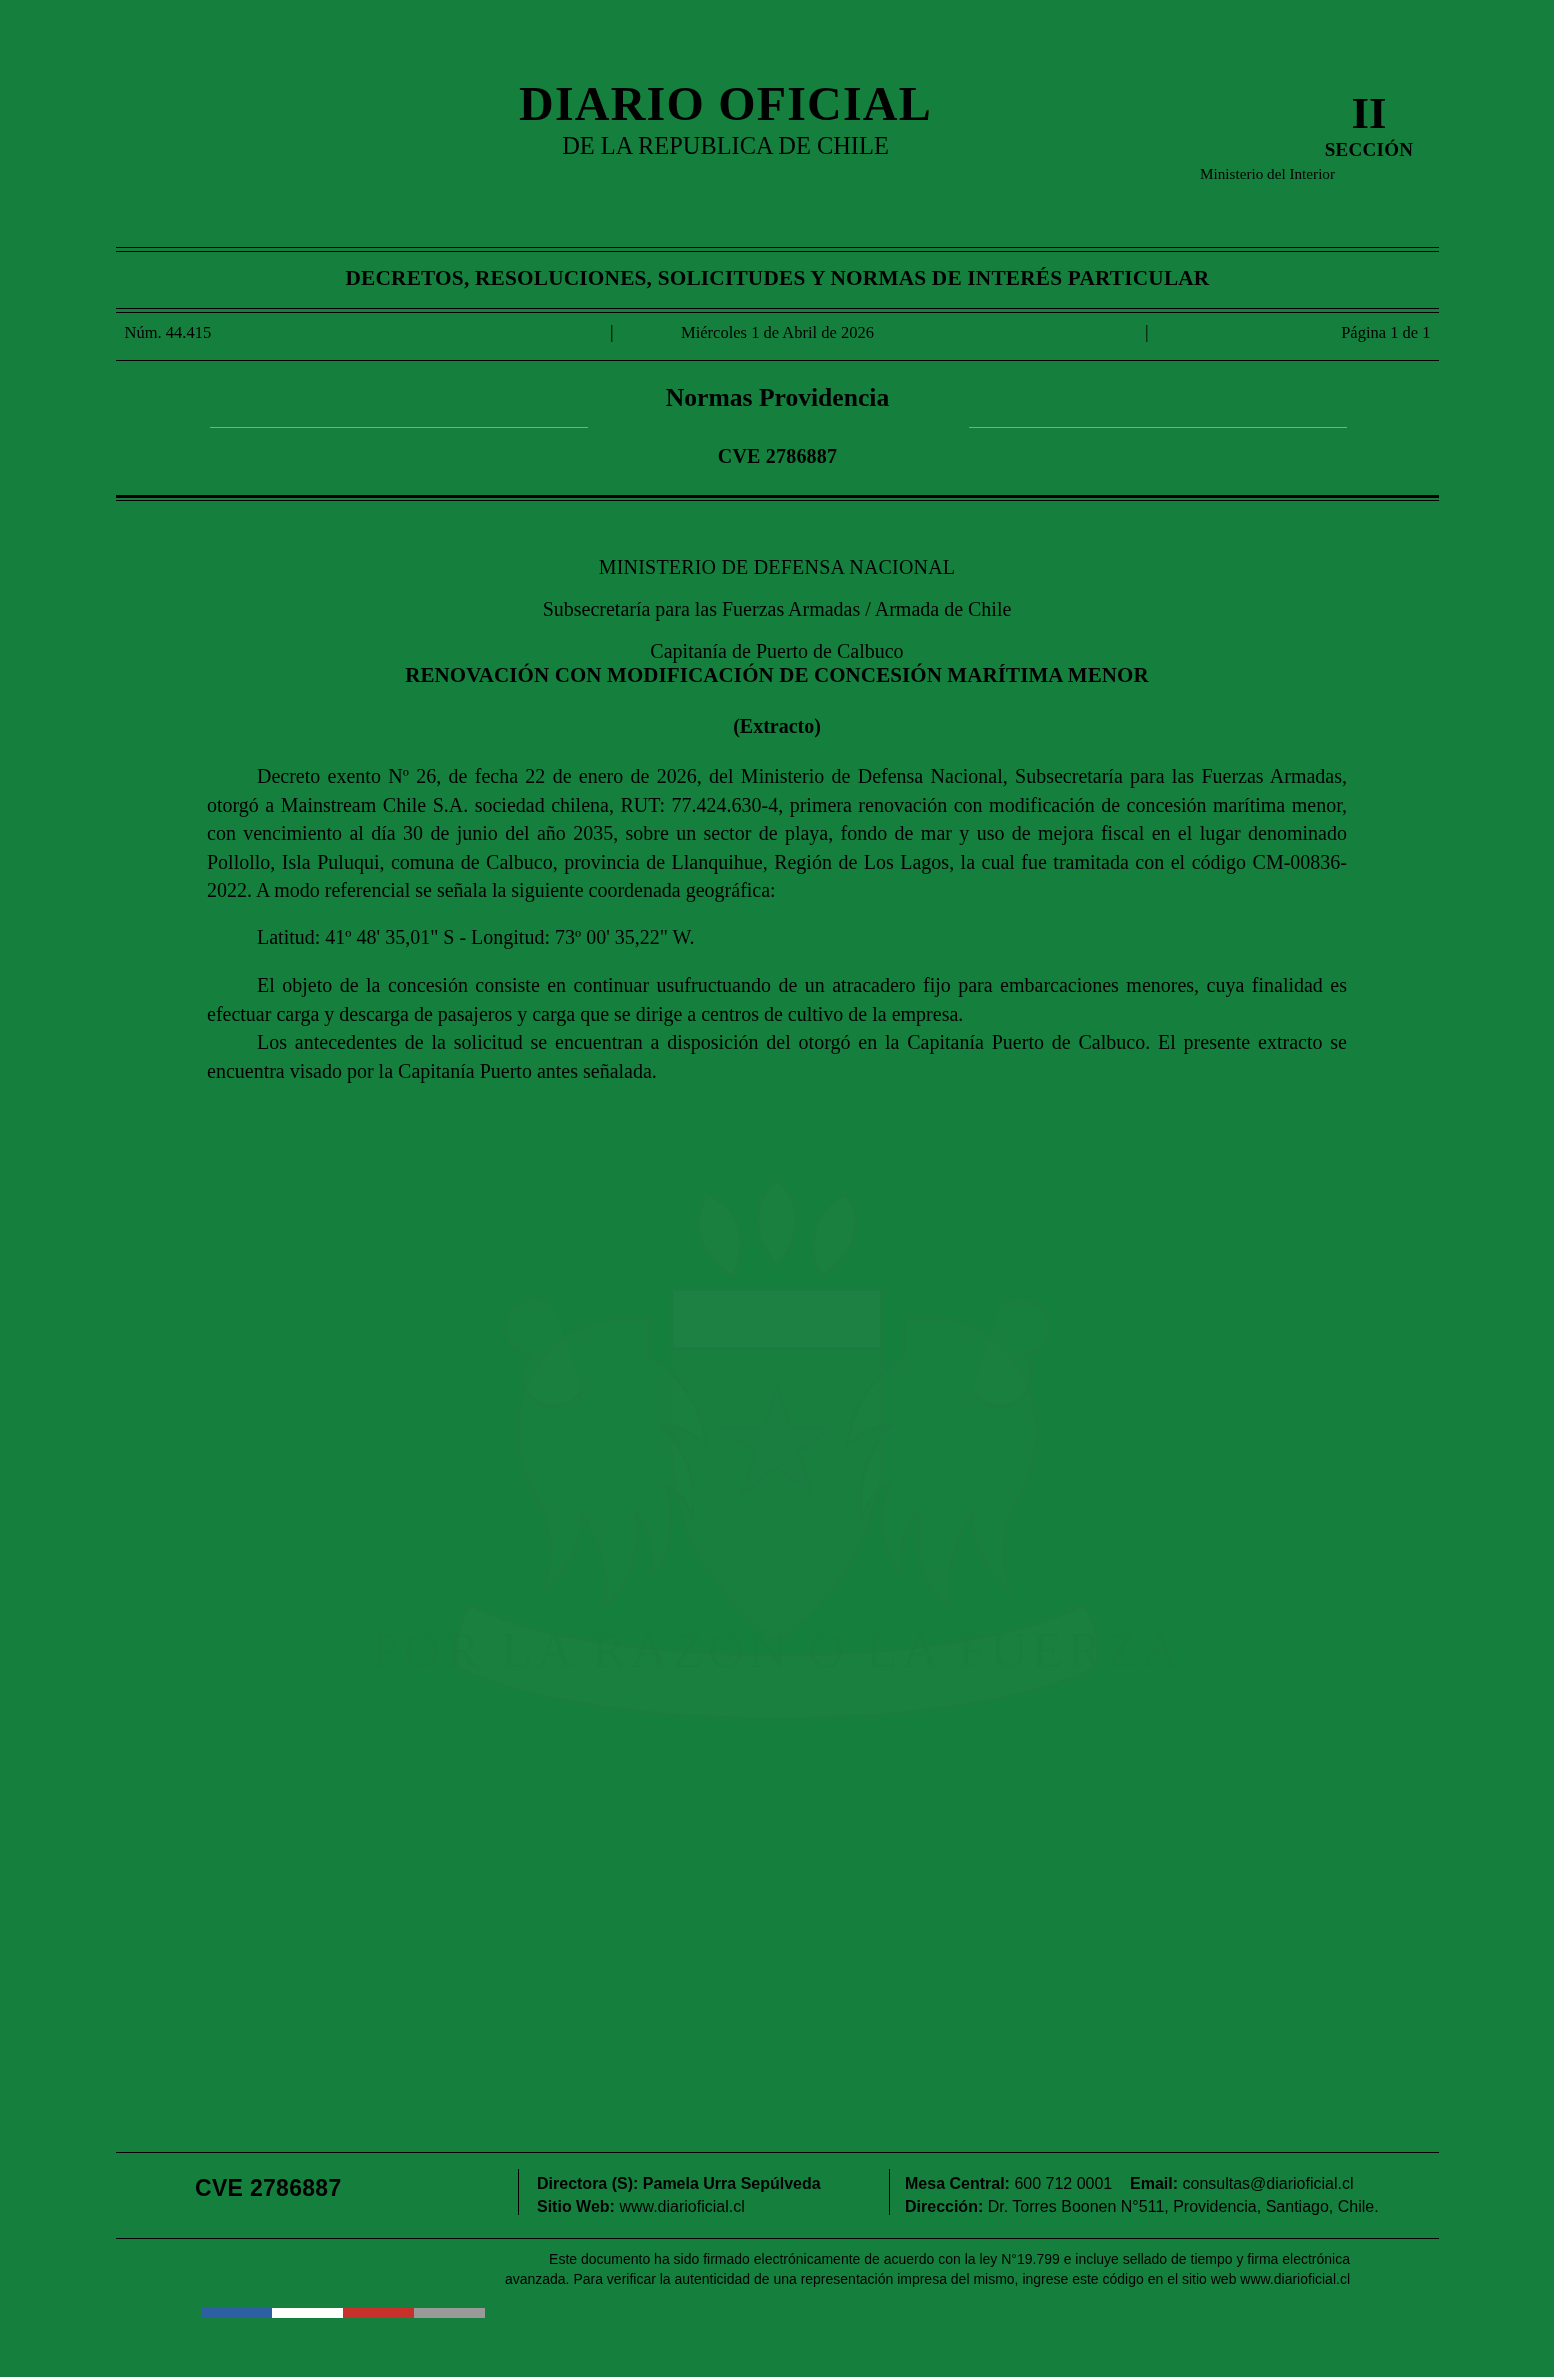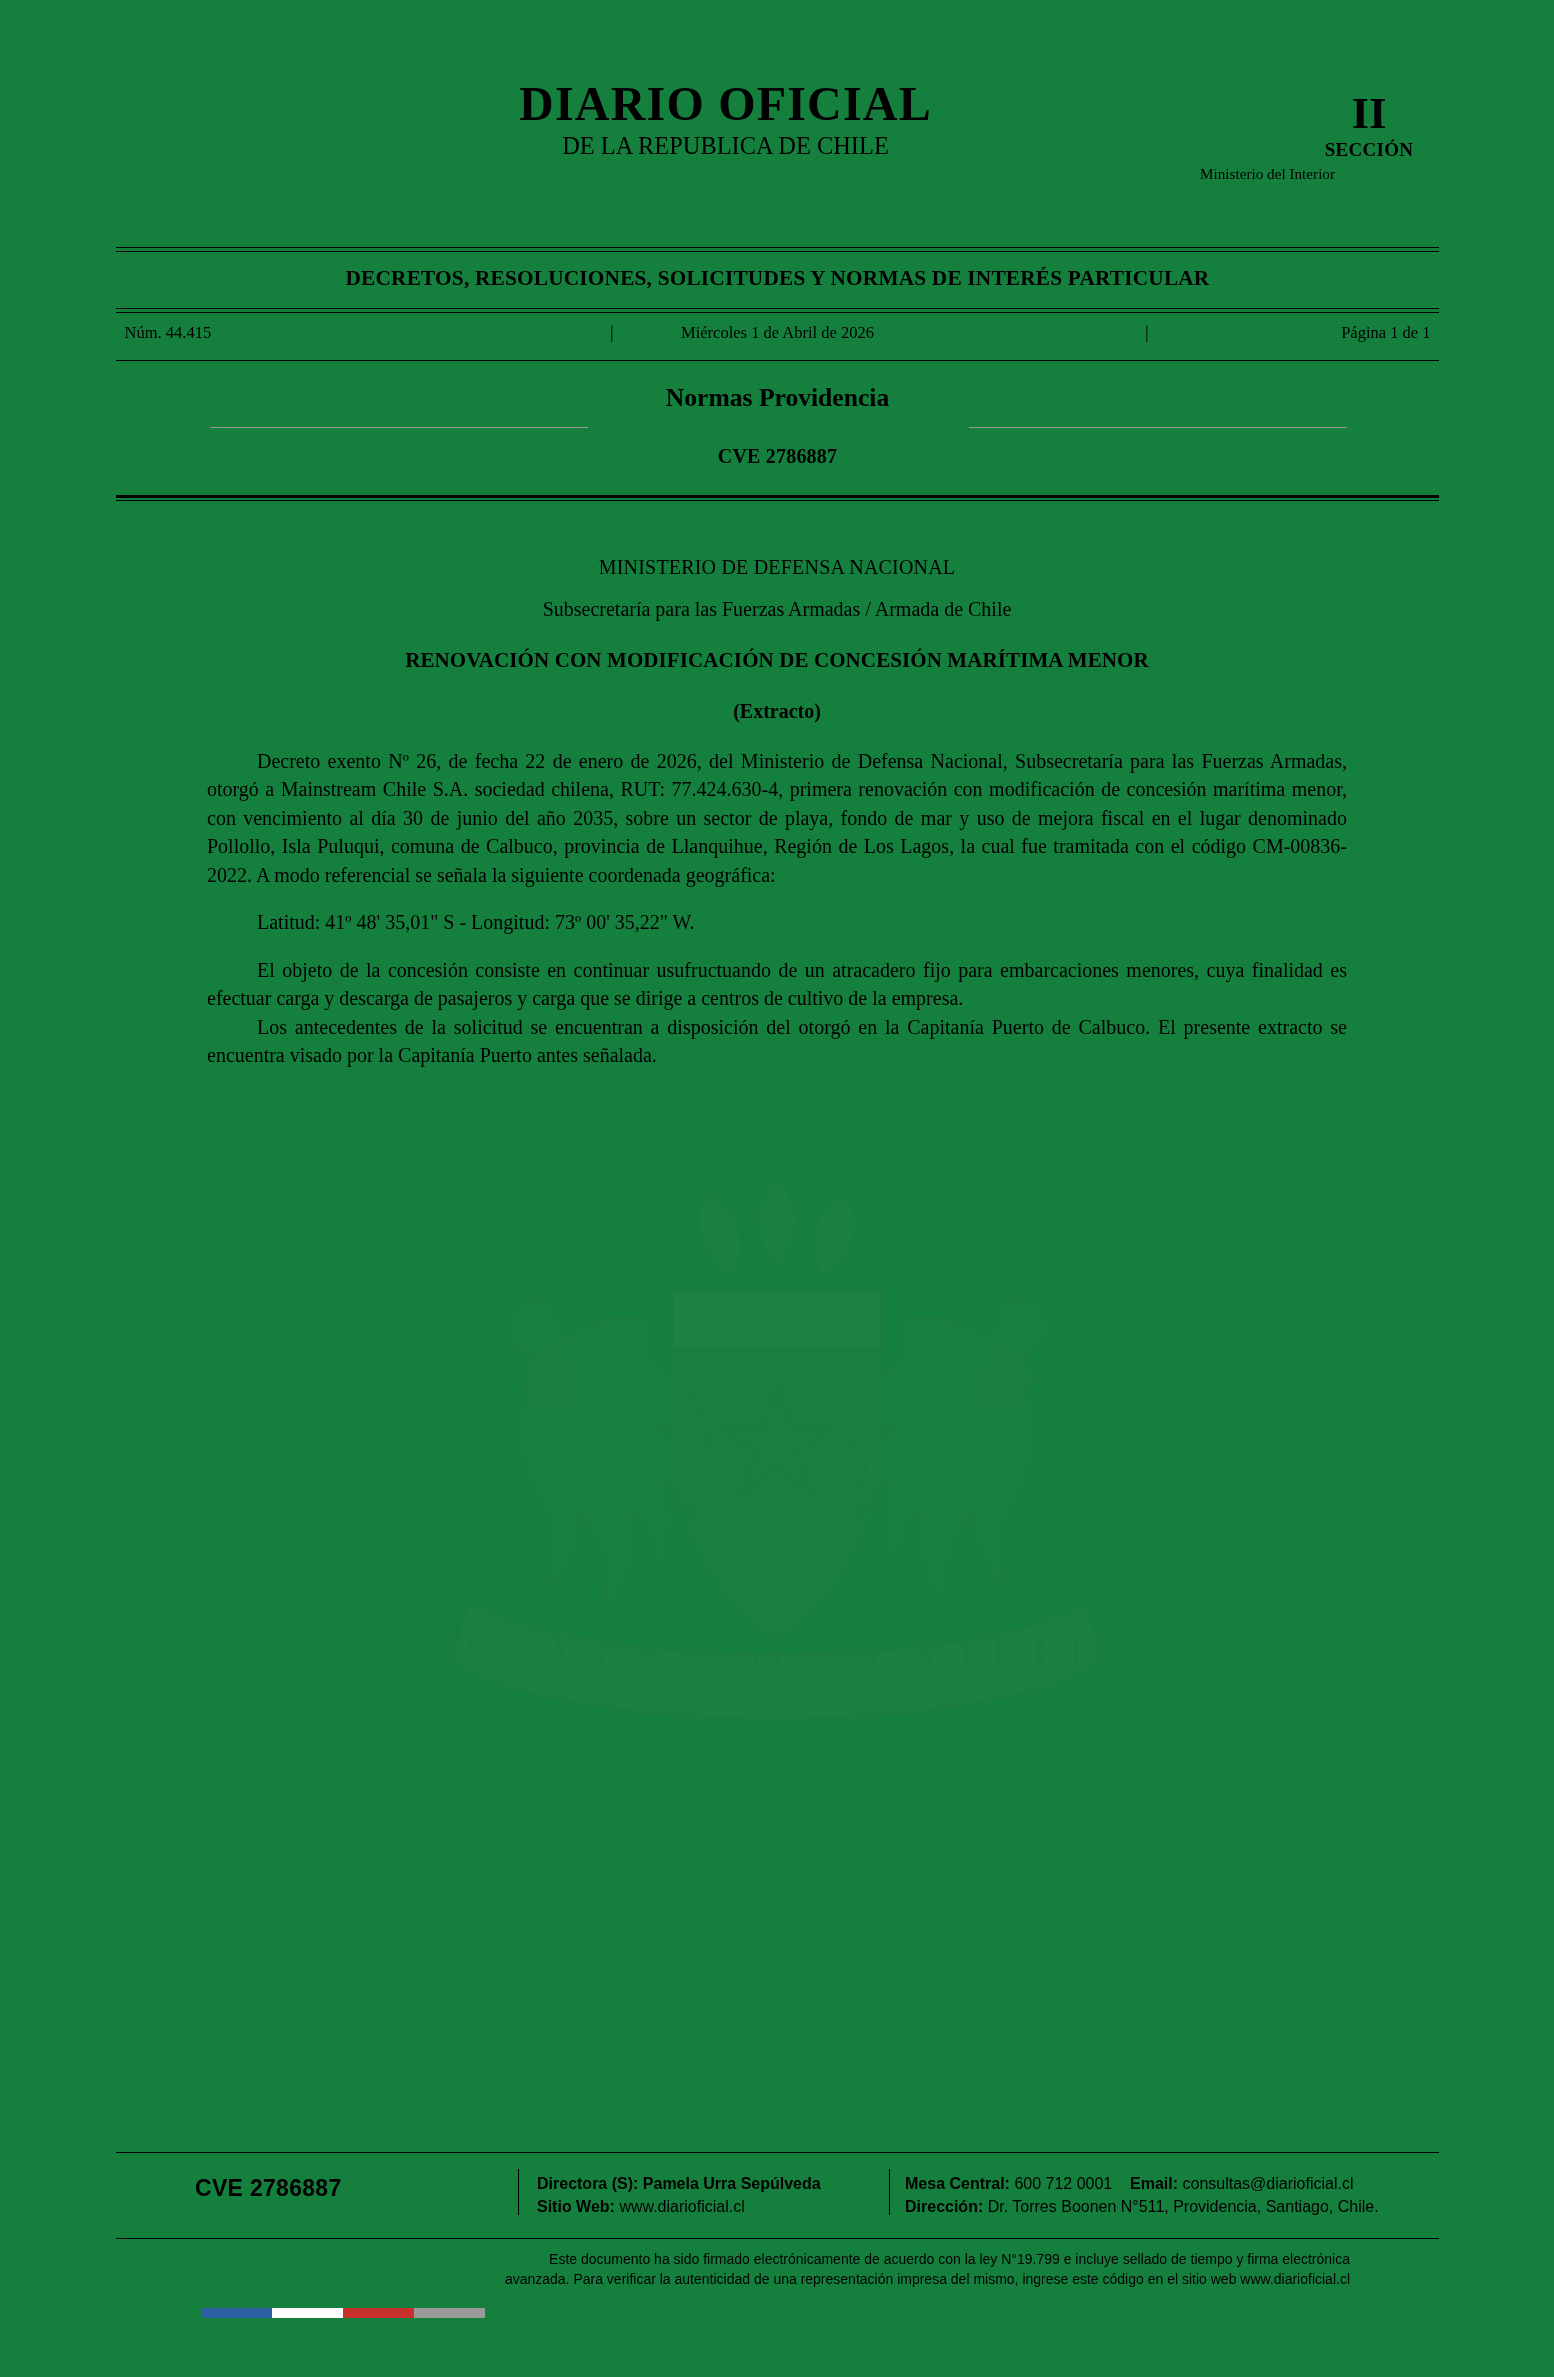--- a/index.html
+++ b/index.html
@@ -194,21 +194,20 @@
     font-size: 20px;
     margin-top: 18.3px;
   }
   .h-capitania {
     font-size: 20px;
     margin-top: 19.5px;
   }
   .h-titulo {
     font-size: 21px;
     font-weight: bold;
-    margin-top: 27px;
     letter-spacing: 0.1px;
   }
   .h-extracto {
     font-size: 20px;
     font-weight: bold;
     margin-top: 27px;
   }
   p.para {
     font-size: 20px;
     line-height: 1.42;
@@ -363,20 +362,21 @@
     <div class="normas">Normas Providencia</div>
     <div class="rule-light" style="left:210px; top:427px;"></div>
     <div class="rule-light" style="left:969px; top:427px;"></div>
     <div class="cve-top">CVE 2786887</div>
 
     <div class="rule-thick" style="top:495px;"></div>
 
     <div class="body-block">
       <div class="ctr h-ministry">MINISTERIO DE DEFENSA NACIONAL</div>
       <div class="ctr h-sub">Subsecretaría para las Fuerzas Armadas / Armada de Chile</div>
+      <div class="ctr h-capitania">Capitanía de Puerto de Calbuco</div>
       <div class="ctr h-titulo">RENOVACIÓN CON MODIFICACIÓN DE CONCESIÓN MARÍTIMA MENOR</div>
       <div class="ctr h-extracto">(Extracto)</div>
 
       <p class="para first">Decreto exento Nº 26, de fecha 22 de enero de 2026, del Ministerio de Defensa Nacional, Subsecretaría para las Fuerzas Armadas, otorgó a Mainstream Chile S.A. sociedad chilena, RUT: 77.424.630-4, primera renovación con modificación de concesión marítima menor, con vencimiento al día 30 de junio del año 2035, sobre un sector de playa, fondo de mar y uso de mejora fiscal en el lugar denominado Pollollo, Isla Puluqui, comuna de Calbuco, provincia de Llanquihue, Región de Los Lagos, la cual fue tramitada con el código CM-00836-2022. A modo referencial se señala la siguiente coordenada geográfica:</p>
       <p class="coord">Latitud: 41º 48' 35,01" S - Longitud: 73º 00' 35,22" W.</p>
       <p class="para gap">El objeto de la concesión consiste en continuar usufructuando de un atracadero fijo para embarcaciones menores, cuya finalidad es efectuar carga y descarga de pasajeros y carga que se dirige a centros de cultivo de la empresa.</p>
       <p class="para">Los antecedentes de la solicitud se encuentran a disposición del otorgó en la Capitanía Puerto de Calbuco. El presente extracto se encuentra visado por la Capitanía Puerto antes señalada.</p>
     </div>
 
     <div class="footer-rule-top"></div>

